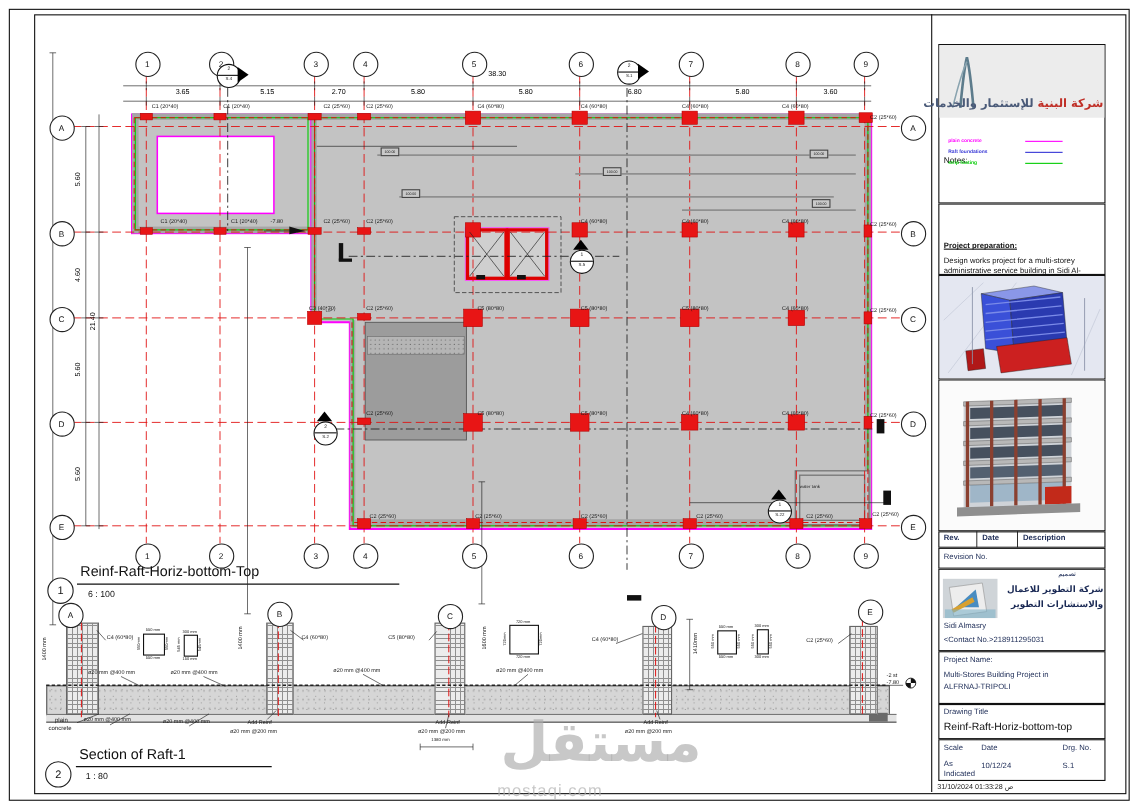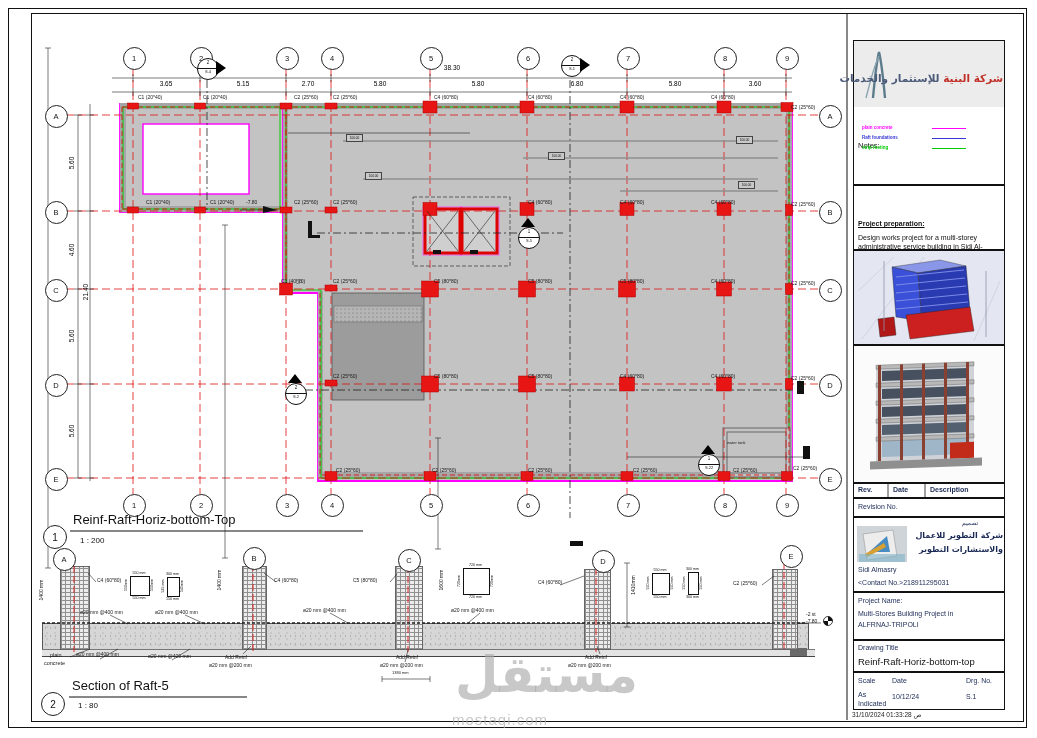--- a/index.html
+++ b/index.html
@@ -73,21 +73,21 @@
   .vtitle{position:absolute;font-size:13px;color:#111;white-space:nowrap;}
   .vscale{position:absolute;font-size:8px;color:#111;}
   
   .tb{position:absolute;border:1px solid #111;background:#fff;box-sizing:border-box;}
   .tbt{position:absolute;font-size:7px;color:#1b2a55;white-space:nowrap;}
   .tbt.blk2{color:#111;margin-top:29px;}
   .tbt.b{font-weight:bold;}
   .tbt.u{text-decoration:underline;}
   .ar{font-family:"DejaVu Sans",sans-serif;direction:rtl;}
   .co-band{position:absolute;left:854px;top:41px;width:150px;height:66px;background:#ececec;}
-  .co-name{position:absolute;right:34px;top:72px;font-size:10.5px;font-weight:bold;
+  .co-name{position:absolute;right:34px;top:88px;font-size:10.5px;font-weight:bold;
            font-family:"DejaVu Sans",sans-serif;direction:rtl;white-space:nowrap;}
   .co-name .r1{color:#c03028;}
   .co-name .r2{color:#4a5a78;}
   .legend-line{position:absolute;height:0;border-top:1.4px solid;}
   .wrap{white-space:normal;line-height:1.35;}
   .dwg-title{position:absolute;font-size:9.5px;color:#111;white-space:nowrap;}
   
   .wm1{position:absolute;left:425px;top:646px;width:135px;text-align:center;font-size:50px;
        font-weight:bold;color:rgba(170,170,170,0.65);font-family:"DejaVu Sans",sans-serif;
        z-index:60;pointer-events:none;margin-left:30px;}
@@ -469,23 +469,23 @@
       <div class="dlr" style="left: 672px; top: 583px;">550 mm</div>
       <div class="det" style="left: 688px; top: 572px; width: 9px; height: 21px;"></div>
       <div class="dl" style="left: 692.5px; top: 566.5px;">300 mm</div>
       <div class="dl" style="left: 692.5px; top: 594.5px;">300 mm</div>
       <div class="dlr" style="left: 684px; top: 582.5px;">550 mm</div>
       <div class="dlr" style="left: 701px; top: 582.5px;">550 mm</div>
     </div>
 
   <div class="vnum" style="left:43px;top:525px;">1</div>
   <div class="vtitle" style="left:73px;top:512px;">Reinf-Raft-Horiz-bottom-Top</div>
-  <div class="vscale" style="left:80px;top:536px;">1 : 200</div>
+  <div class="vscale" style="left:80px;top:536px;">6 : 100</div>
   <div class="vnum" style="left:41px;top:692px;">2</div>
-  <div class="vtitle" style="left:72px;top:678px;">Section of Raft-5</div>
+  <div class="vtitle" style="left:72px;top:678px;">Section of Raft-1</div>
   <div class="vscale" style="left:78px;top:701px;">1 : 80</div>
 
   <svg class="layer">
     <line x1="847" y1="13" x2="847" y2="720" stroke="#111" stroke-width="1"></line>
   </svg>
 
   <div class="tb" style="left:853px;top:40px;width:152px;height:145px;"></div>
   <div class="co-band"></div>
   <svg style="position:absolute;left:860px;top:48px;" width="34" height="52">
     <path d="M13,50 C15,28 17,12 19,4 C21,12 23,28 25,50" fill="none" stroke="#5d7c8c" stroke-width="2.4"></path>

